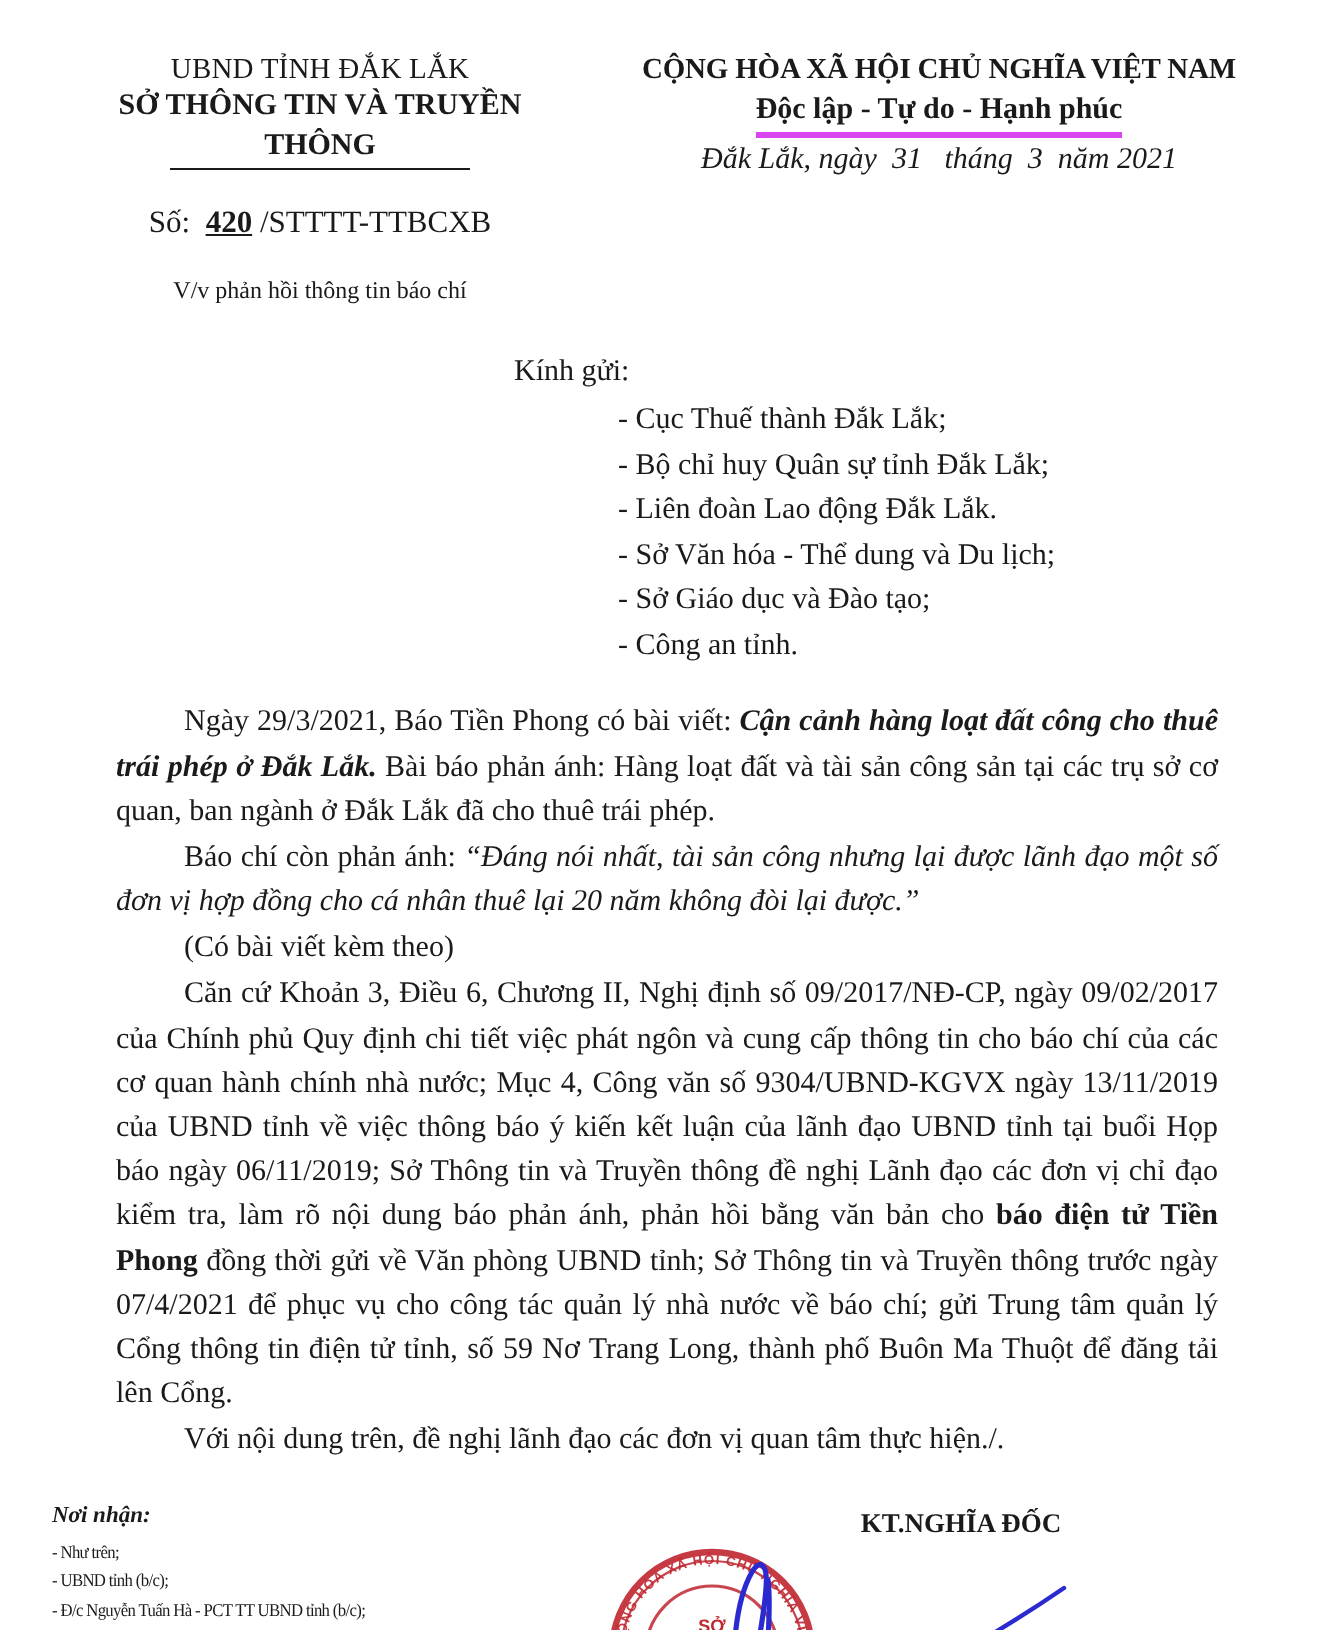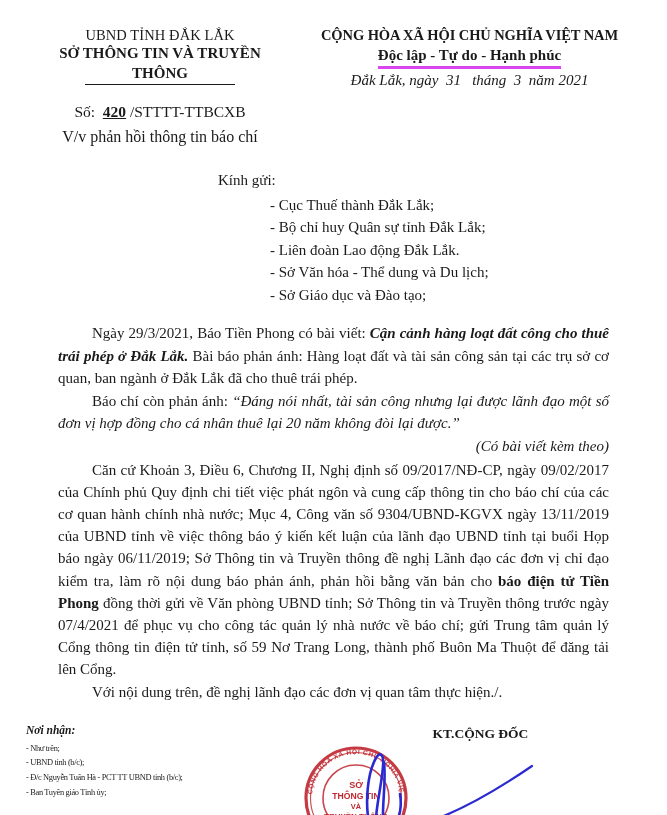--- a/index.html
+++ b/index.html
@@ -75,37 +75,38 @@
     padding-bottom: 1px;
   }
   .doc-number {
     font-size: 15.5px;
     margin-top: 14px;
     line-height: 1.4;
     white-space: pre;
   }
   .doc-number b { font-weight: bold; text-decoration: underline; }
   .doc-subject {
-    font-size: 16px;
-    margin-top: 3px;
+    font-size: 12px;
+    margin-top: 14px;
     line-height: 1.4;
   }
   .date-line {
     font-size: 15px;
     font-style: italic;
     margin-top: 1px;
     line-height: 1.4;
     white-space: pre;
   }
 
   
   .kinh-gui-block {
     margin-top: 22px;
     padding-left: 218px;
     font-size: 15px;
+    margin-left: 39px;
   }
   .kinh-gui-label {
     line-height: 1.45;
   }
   .recipient-list {
     margin: 2px 0 0 0;
     padding: 0;
     list-style: none;
     padding-left: 52px;
   }
@@ -125,23 +126,22 @@
   }
   .body-block p {
     margin: 0 0 0 0;
     text-indent: 34px;
   }
   .body-block p + p { margin-top: 1px; }
   .bi { font-weight: bold; font-style: italic; }
   .b  { font-weight: bold; }
   .i  { font-style: italic; }
   .center-italic {
-    text-align: right;
+    text-align: left;
     text-indent: 0;
-    font-style: italic;
     margin-top: 0;
   }
   .para-justify {
     text-align: justify;
     text-align-last: left;
   }
   .closing {
     margin-top: 14px;
   }
 
@@ -243,20 +243,21 @@
   </div>
 
   <div class="kinh-gui-block">
     <div class="kinh-gui-label">Kính gửi:</div>
     <ul class="recipient-list">
       <li>- Cục Thuế thành Đắk Lắk;</li>
       <li>- Bộ chỉ huy Quân sự tỉnh Đắk Lắk;</li>
       <li>- Liên đoàn Lao động Đắk Lắk.</li>
       <li>- Sở Văn hóa - Thể dung và Du lịch;</li>
       <li>- Sở Giáo dục và Đào tạo;</li>
+      <li>- Công an tỉnh.</li>
     </ul>
   </div>
 
   <div class="body-block">
 
     <p class="para-justify"><span>Ngày 29/3/2021, Báo Tiền Phong có bài viết: </span><span class="bi">Cận cảnh hàng loạt đất công cho thuê trái phép ở Đắk Lắk.</span><span> Bài báo phản ánh: Hàng loạt đất và tài sản công sản tại các trụ sở cơ quan, ban ngành ở Đắk Lắk đã cho thuê trái phép.</span></p>
 
     <p class="para-justify"><span>Báo chí còn phản ánh: </span><span class="i">“Đáng nói nhất, tài sản công nhưng lại được lãnh đạo một số đơn vị hợp đồng cho cá nhân thuê lại 20 năm không đòi lại được.”</span></p>
 
     <p class="center-italic">(Có bài viết kèm theo)</p>
@@ -274,21 +275,21 @@
       <ul>
         <li>- Như trên;</li>
         <li>- UBND tỉnh (b/c);</li>
         <li>- Đ/c Nguyễn Tuấn Hà - PCT TT UBND tỉnh (b/c);</li>
         <li>- Ban Tuyên giáo Tỉnh ủy;</li>
 
       </ul>
     </div>
 
     <div class="signature">
-      <div class="sig-title1">KT.CỘNG ĐỐC</div>
+      <div class="sig-title1">KT.NGHĨA ĐỐC</div>
 
       <div class="seal-wrap">
         <svg viewBox="0 0 108 108" width="108" height="108">
           <defs>
             <path id="outerArc" d="M 54,54 m -44,0 a 44,44 0 1,1 88,0" transform="rotate(-8 54 54)" fill="none"></path>
             <path id="bottomArc" d="M 54,54 m -38,0 a 38,38 0 0,0 76,0" fill="none"></path>
           </defs>
           <circle cx="54" cy="54" r="50" fill="none" stroke="#c0262f" stroke-width="3.2" opacity="0.9"></circle>
           <circle cx="54" cy="54" r="45.5" fill="none" stroke="#c0262f" stroke-width="1.1" opacity="0.85"></circle>
           <circle cx="54" cy="54" r="33" fill="none" stroke="#c0262f" stroke-width="1.6" opacity="0.85"></circle>

